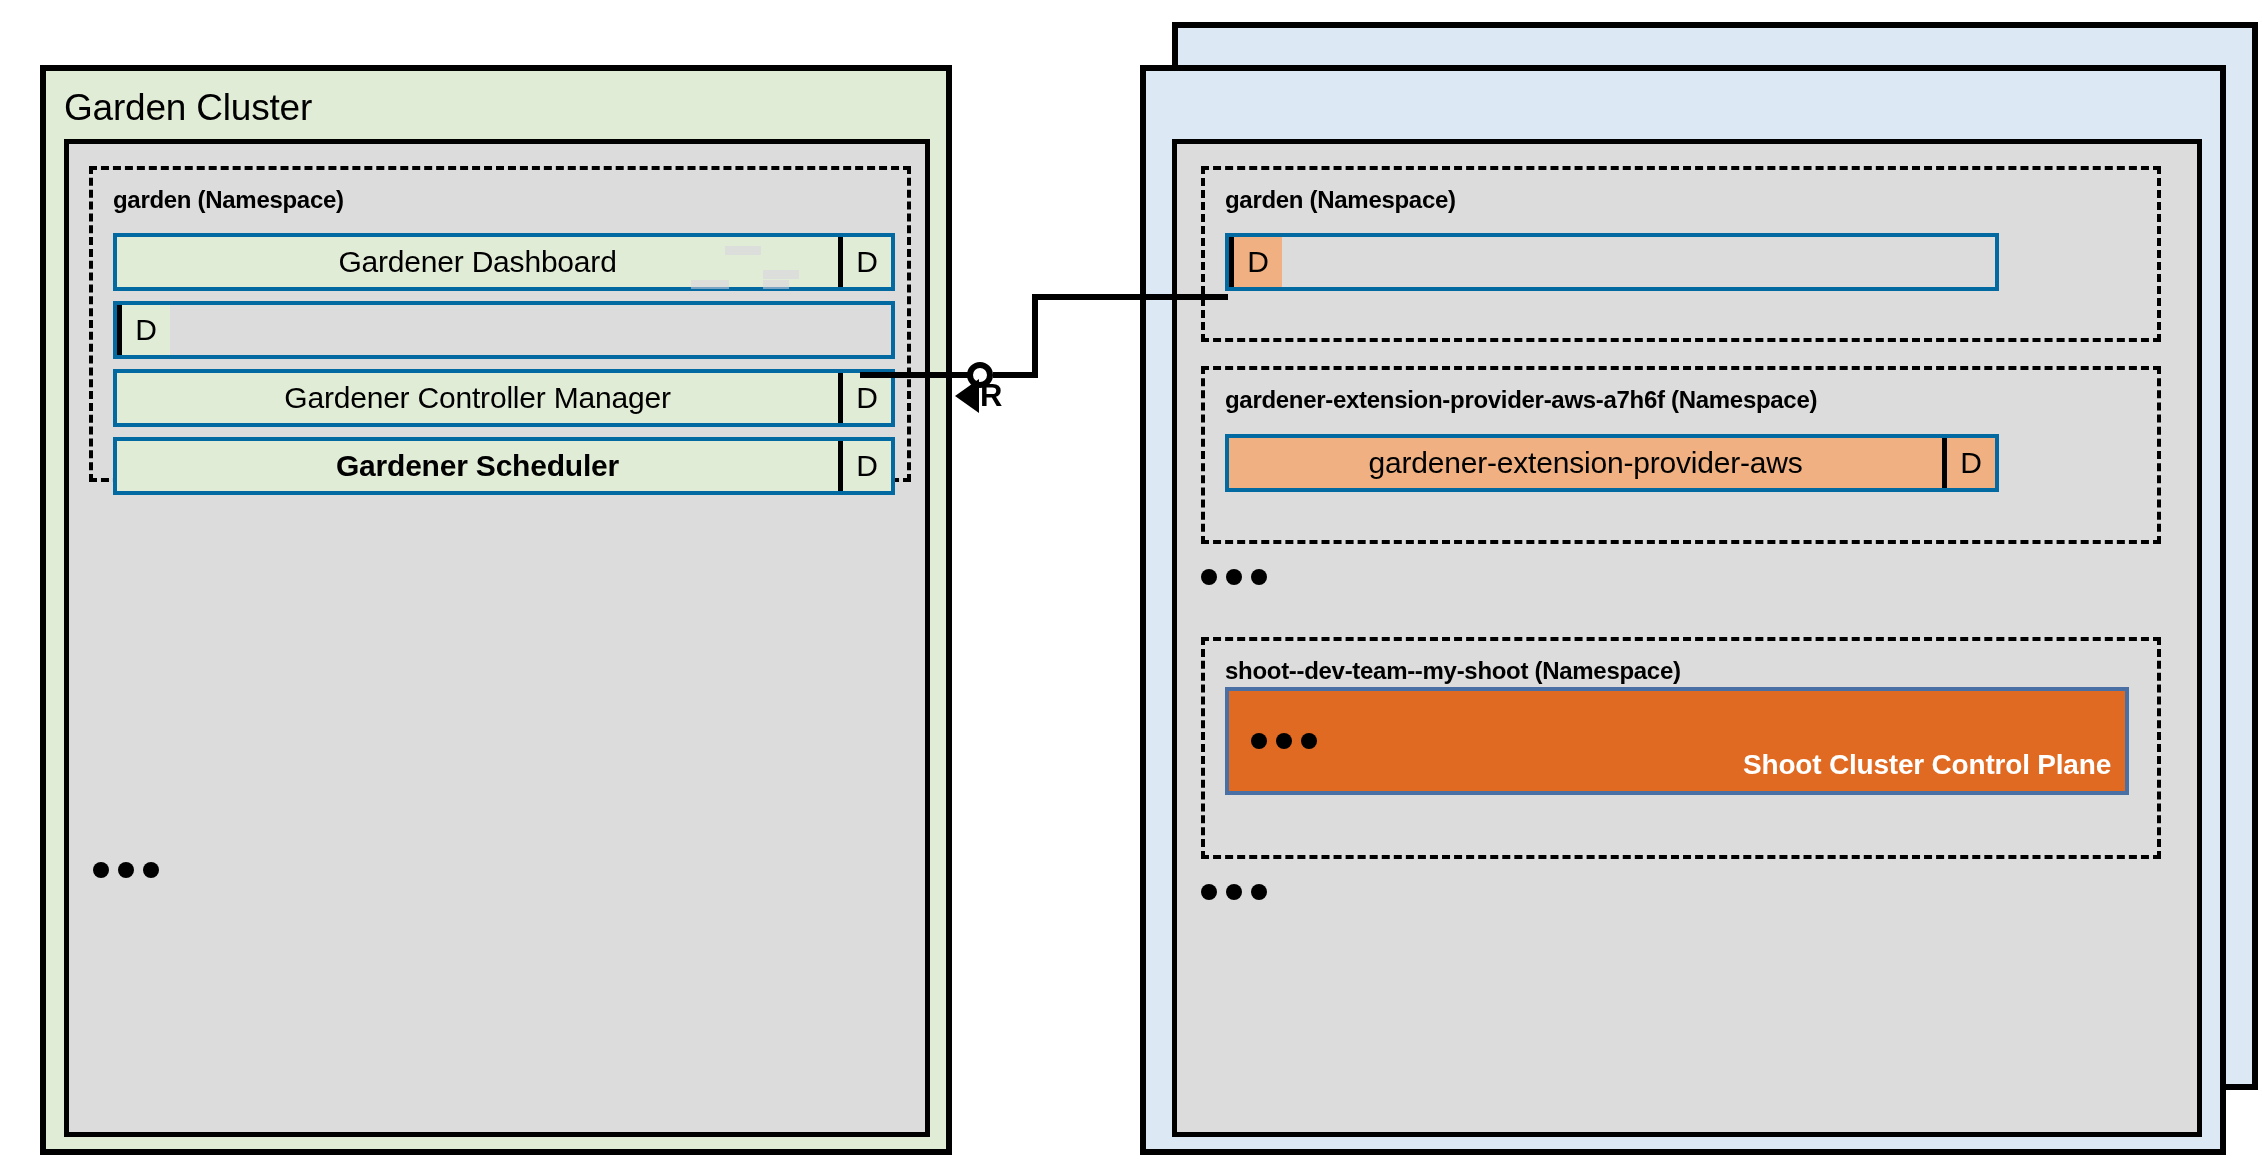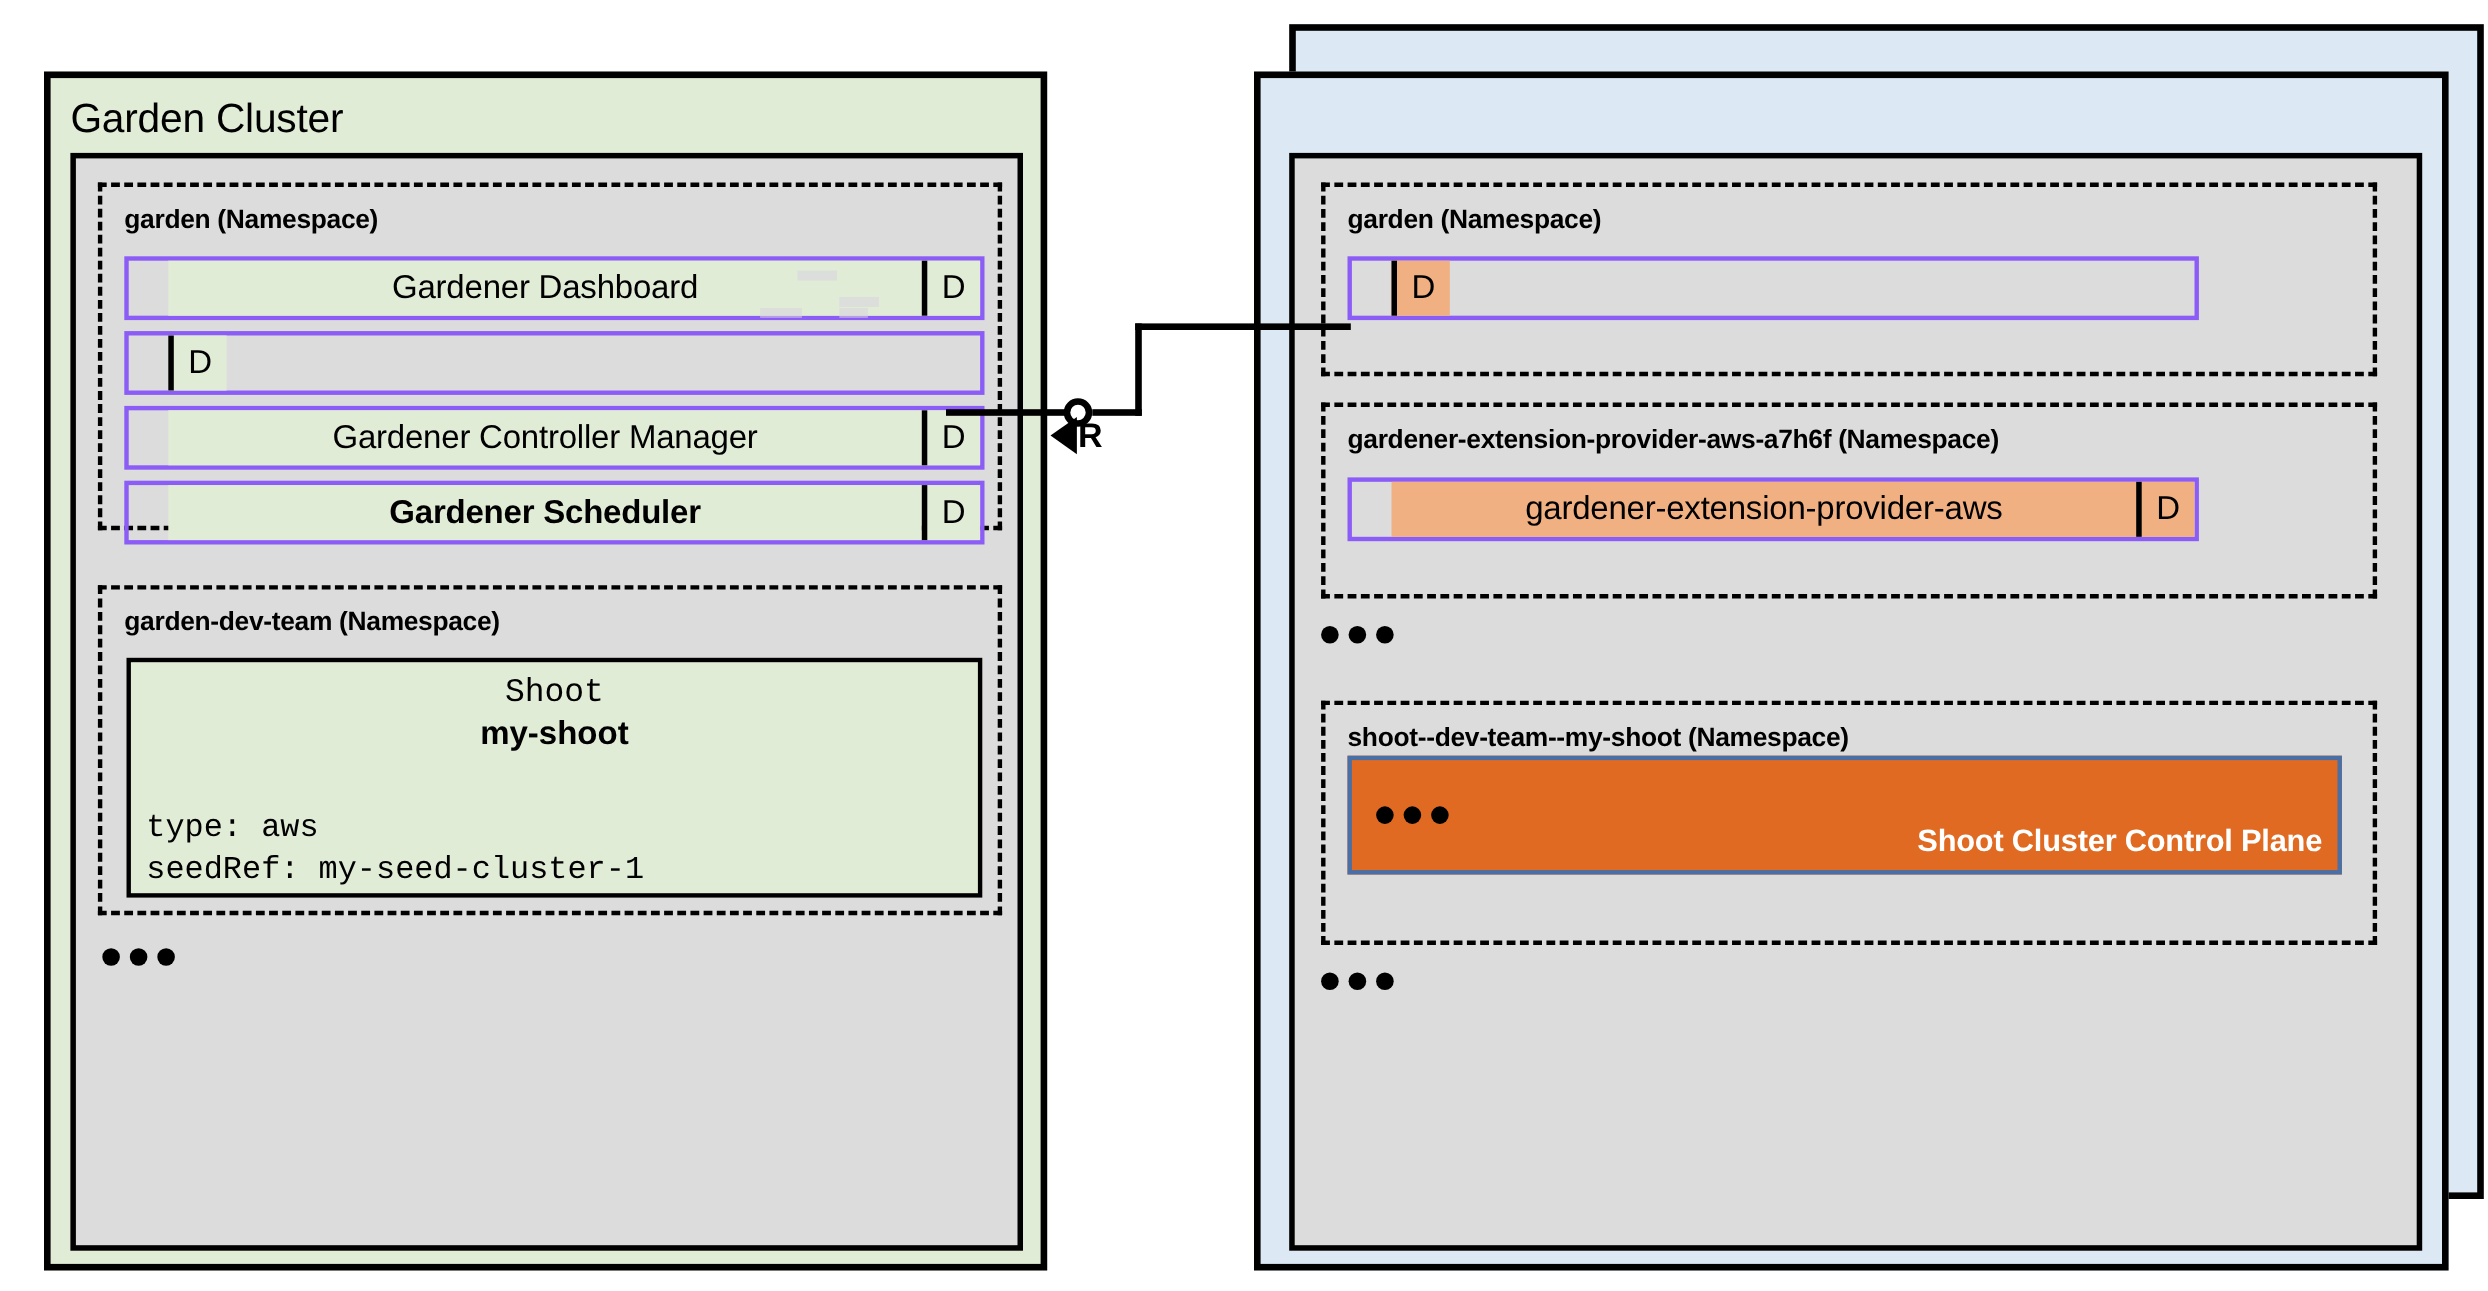--- a/index.html
+++ b/index.html
@@ -46,23 +46,22 @@
   
   .namespace {
     border: 4px dashed #000000;
     background: transparent;
   }
 
   
   .component {
     display: flex;
     align-items: stretch;
-    border: 4px solid #8b5cf6;
+    border: 4px solid #0369a1;
     height: 58px;
-    padding-left: 36px;
   }
   .component .comp-label {
     flex: 1 1 auto;
     display: flex;
     align-items: center;
     justify-content: center;
     font-size: 30px;
     color: #000000;
     letter-spacing: -0.2px;
     white-space: nowrap;
@@ -204,30 +203,20 @@
           <div class="comp-label">Gardener Controller Manager</div>
           <div class="comp-kind">D</div>
         </div>
 
         <div class="abs component green" style="left:20px; top:267px; width:782px;">
           <div class="comp-label bold">Gardener Scheduler</div>
           <div class="comp-kind">D</div>
         </div>
       </div>
 
-      <div class="abs namespace" style="left:20px; top:388px; width:822px; height:300px;">
-        <div class="abs ns-title" style="left:20px; top:16px;">garden-dev-team (Namespace)</div>
-
-        <div class="abs shoot-card" style="left:22px; top:62px; width:778px; height:218px;">
-          <div class="shoot-kind">Shoot</div>
-          <div class="shoot-name">my-shoot</div>
-          <div class="shoot-spec" style="margin-top:48px;">type: aws</div>
-          <div class="shoot-spec">seedRef: my-seed-cluster-1</div>
-        </div>
-      </div>
 
       <div class="abs dots" style="left:24px; top:718px;">
           <i></i>
           <i></i>
           <i></i>
         </div>
     </div>
   </div>
 
   <div class="abs" style="left:1140px; top:65px; width:1086px; height:1090px; background:#dce9f5; border:6px solid #000000;">

